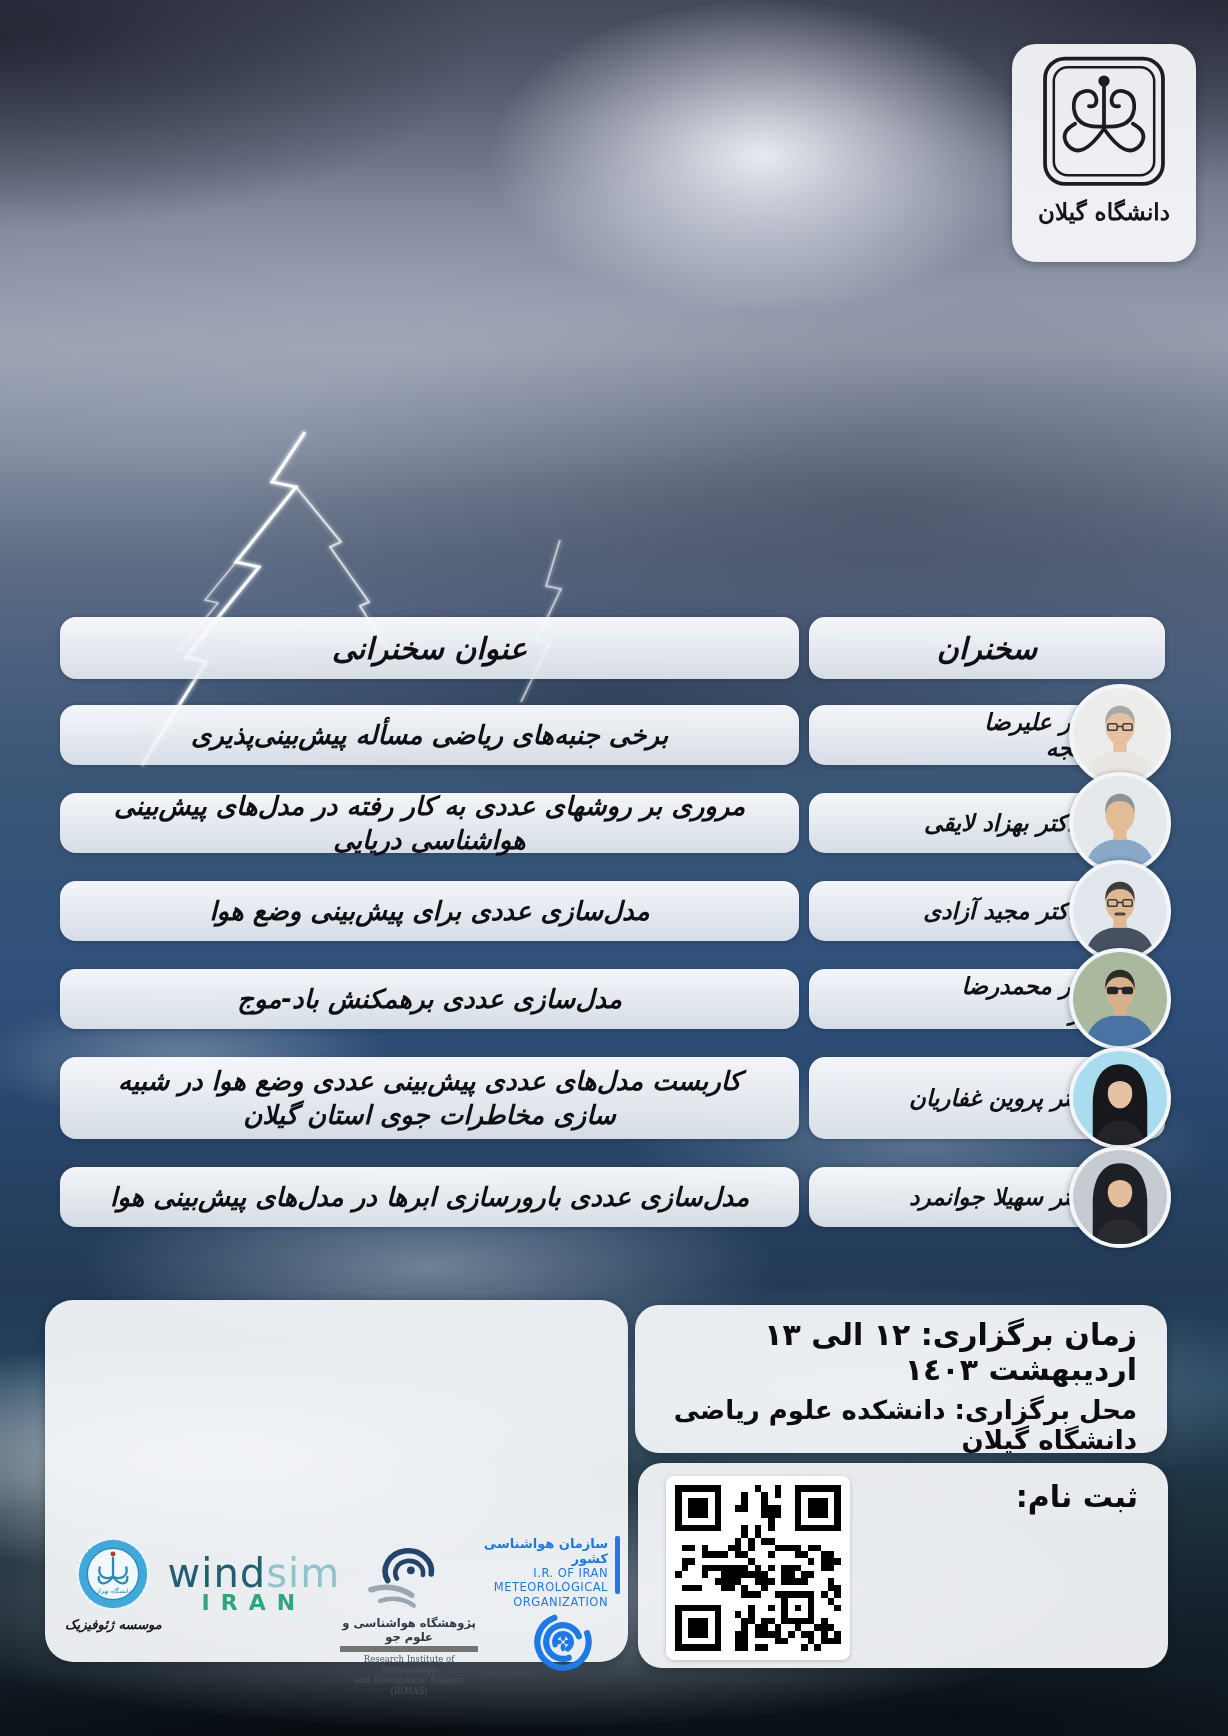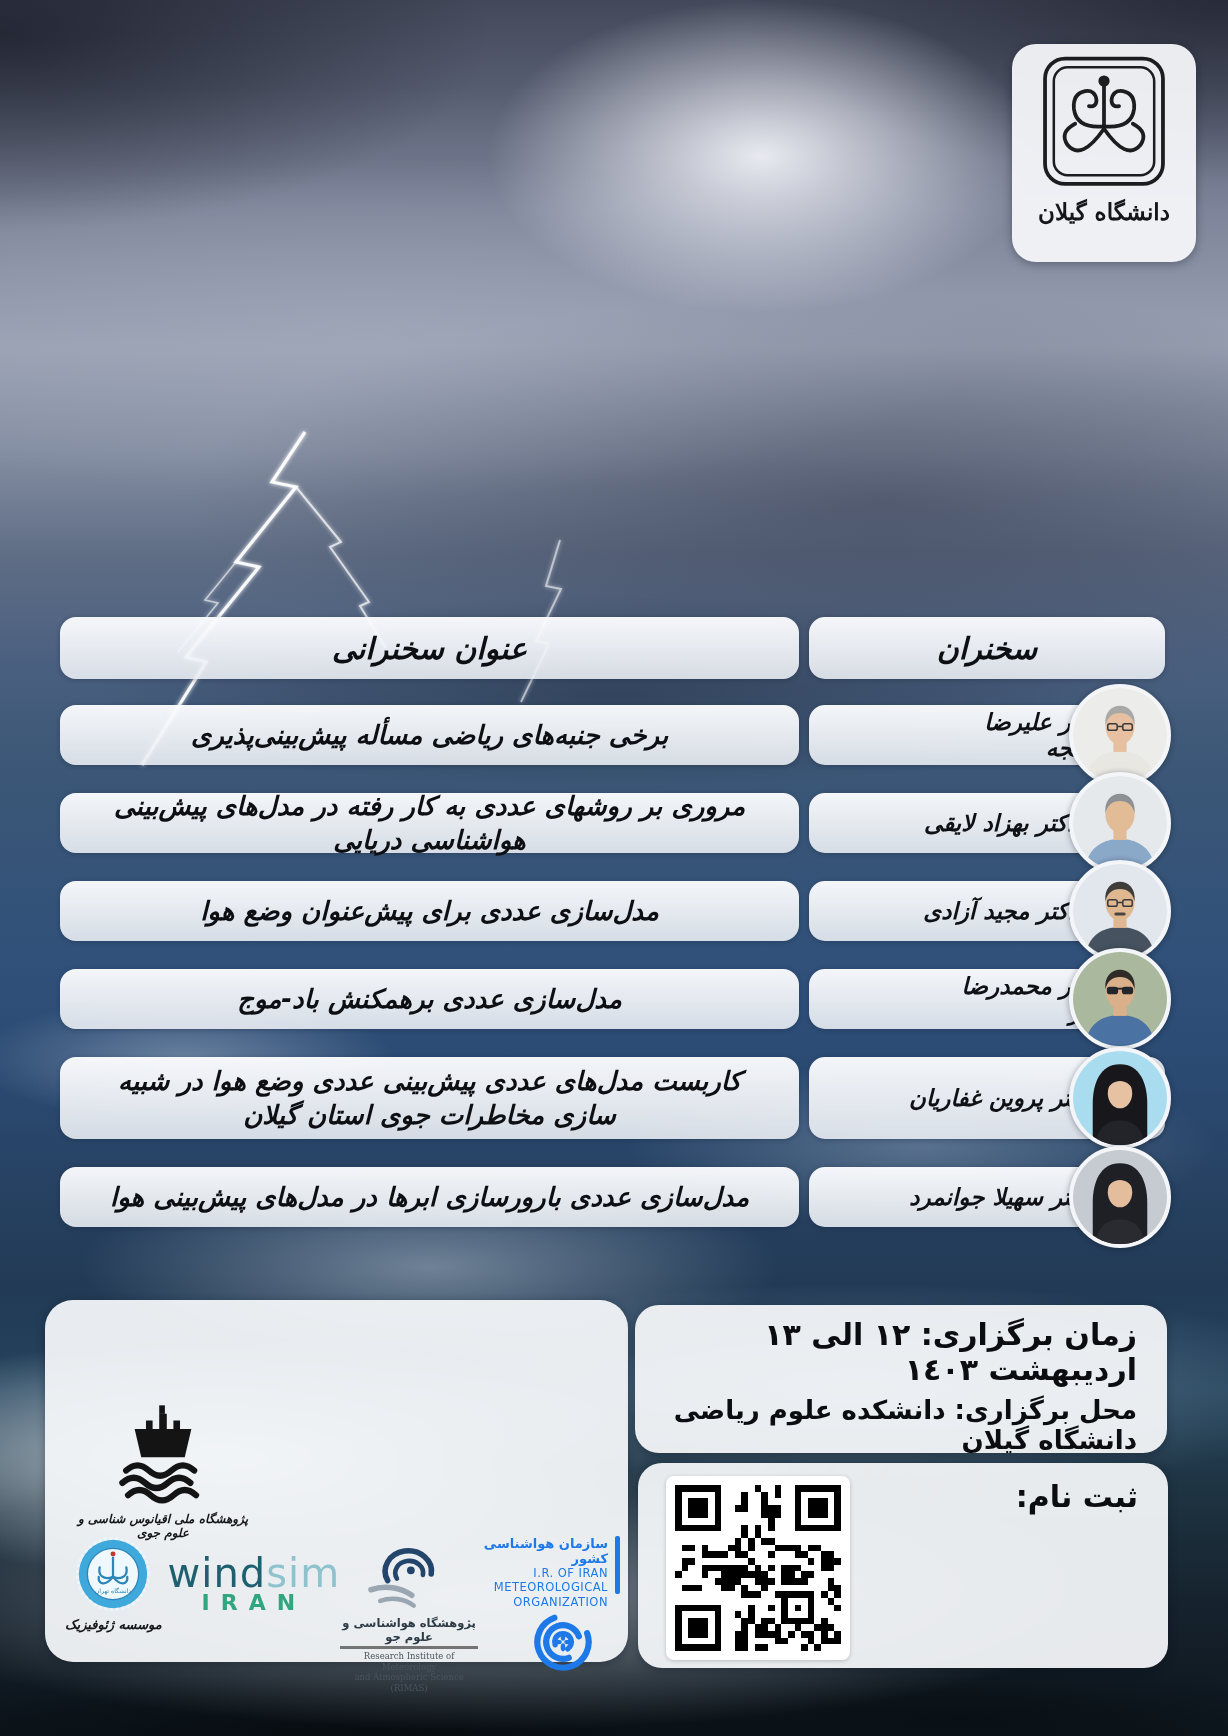--- a/index.html
+++ b/index.html
@@ -85,21 +85,21 @@
   .sp-row{position:absolute; left:14px; right:10px; bottom:8px; height:118px;
           display:flex; justify-content:space-between; align-items:flex-start;}
   .ut{width:118px; text-align:center;}
   .ut-cap{font-size:13px; font-style:italic; font-family:"DejaVu Serif",serif;
           color:#15161a; font-weight:bold; margin-top:1px;text-align:center;}
   .windsim{width:180px; text-align:center; padding-top:14px;}
   .ws-wind{color:#1f6070; font-size:40px; letter-spacing:1px;}
   .ws-sim{color:#8ec2cd; font-size:40px; letter-spacing:1px;}
   .ws-power{color:#2fa67e; font-size:22px; font-weight:bold; letter-spacing:11px; margin-top:-6px;}
   .rimas{width:150px; text-align:center;}
-  .rimas-fa{font-size:11.5px; font-weight:bold; color:#2c3a46; border-bottom:3px solid #737373; padding-bottom:2px;}
+  .rimas-fa{font-size:11.5px; font-weight:bold; color:#2c3a46; border-bottom:6px solid #737373; padding-bottom:2px;}
   .rimas-en{font-size:8.5px; color:#4a545c; line-height:1.25; margin-top:2px; font-family:"DejaVu Serif",serif;}
   .irimo{width:152px; text-align:right; direction:rtl; border-left:none;}
   .irimo-fa{font-size:13px; font-weight:bold; color:#1d79e8;}
   .irimo-en{font-size:11.5px; font-weight:normal; color:#1d79e8; direction:ltr; text-align:right; line-height:1.25; letter-spacing:.5px;}
   .irimo-mark{margin-top:2px; text-align:left; direction:ltr; padding-left:54px;}
   .irimo-rule{position:absolute; right:-2px; top:0; width:5px; height:58px; background:#1d79e8; border-radius:2px;}
   .info-panel{position:absolute; left:635px; top:1305px; width:532px; height:148px;
               border-radius:24px; box-sizing:border-box; padding:12px 30px 0 30px; text-align:right;}
   .info-line1{font-size:30px; font-weight:bold; color:#0c0d10;}
   .info-line2{font-size:26px; font-weight:bold; color:#0c0d10; margin-top:8px;}
@@ -212,21 +212,21 @@
               <path d="M34.5,40 C33,26 41,19 50,19 C59,19 67,26 65.5,40 C64,31 58,26.5 50,26.5 C42,26.5 36,31 34.5,40 Z" fill="#3f3d3a"></path>
               <g fill="none" stroke="#3a3a3a" stroke-width="1.6">
                 <rect x="37" y="38" width="10" height="7" rx="2"></rect>
                 <rect x="53" y="38" width="10" height="7" rx="2"></rect>
                 <path d="M47,41 h6"></path>
               </g>
               <rect x="44" y="51.5" width="12" height="3.4" rx="1.7" fill="#4a443e"></rect>
             </svg>
           </span>
       </div>
-      <div class="title-cell bar">مدل‌سازی عددی برای پیش‌عنوان وضع هوا</div>
+      <div class="title-cell bar">مدل‌سازی عددی برای پیش‌بینی وضع هوا</div>
     </div>
 
     <div class="srow">
       <div class="speaker-cell">
         <div class="name-bar bar">
             <span>آقای دکتر محمدرضا محمدپور</span>
           </div>
         <span class="avatar">
             <svg viewBox="0 0 100 100" width="100%" height="100%">
               <rect width="100" height="100" fill="#aab89d"></rect>
@@ -276,32 +276,20 @@
               <path d="M50,20 C38,20 33,32 34,44 C38,36 44,32 50,32 C56,32 62,36 66,44 C67,32 62,20 50,20 Z" fill="#1f1f26"></path>
               <path d="M24,100 C26,82 36,74 50,74 C64,74 74,82 76,100 Z" fill="#2a2a31"></path>
             </svg>
           </span>
       </div>
       <div class="title-cell bar">مدل‌سازی عددی بارورسازی ابرها در مدل‌های پیش‌بینی هوا</div>
     </div>
   </div>
 
   <div class="sp-panel panel">
-    <div class="inioas">
-      <svg width="104" height="120" viewBox="0 0 110 120">
-        <path d="M25,42 h12 v-9 h7 v9 h7 v-16 h8 v16 h7 v-9 h7 v9 h12 l-7,30 h-46 z" fill="#141414"></path>
-        <rect x="51" y="17" width="6" height="9" fill="#141414"></rect>
-        <g stroke="#141414" stroke-width="6.5" fill="none" stroke-linecap="round">
-          <path d="M16,86 q12,-11 24,0 q12,11 24,0 q12,-11 24,0"></path>
-          <path d="M12,99 q12,-11 24,0 q12,11 24,0 q12,-11 24,0"></path>
-          <path d="M18,112 q12,-11 24,0 q12,11 24,0 q12,-11 24,0"></path>
-        </g>
-      </svg>
-      <div class="inioas-cap">پژوهشگاه ملی اقیانوس شناسی و علوم جوی</div>
-    </div>
     <div class="sp-row">
       <div class="ut">
         <svg width="76" height="76" viewBox="0 0 80 80">
           <circle cx="40" cy="40" r="36" fill="#3fa9dc"></circle>
           <circle cx="40" cy="40" r="37.5" fill="none" stroke="#eaf6fc" stroke-width="3.2" stroke-dasharray="0.6 5.4" stroke-linecap="round"></circle>
           <circle cx="40" cy="40" r="27" fill="#eef8fd"></circle>
           <circle cx="40" cy="40" r="27" fill="none" stroke="#2c86b8" stroke-width="1.4"></circle>
           <circle cx="40" cy="19" r="2.6" fill="#c0392b"></circle>
           <g fill="none" stroke="#2c86b8" stroke-width="2.4" stroke-linecap="round">
             <line x1="40" y1="23" x2="40" y2="43"></line>

